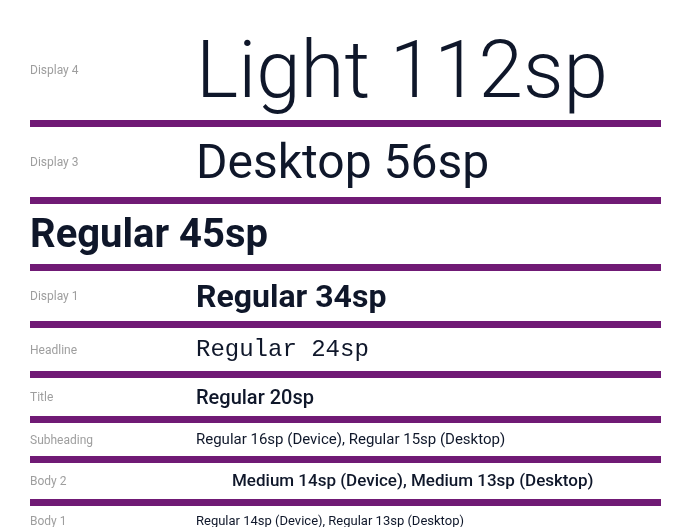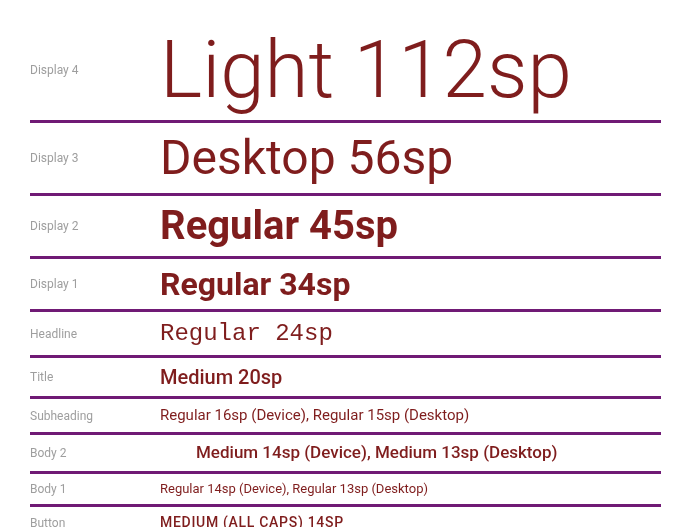--- a/index.html
+++ b/index.html
@@ -18,36 +18,37 @@
 
     .container {
       padding: 20px 30px;
       width: 100%;
     }
 
     .type-row {
       display: flex;
       align-items: flex-start;
       padding: 6px 0;
-      border-bottom: 3px solid #701a75;
+      border-bottom: 7px solid #701a75;
+      gap: 36px;
     }
 
     .type-label {
       width: 130px;
       min-width: 130px;
       color: #9e9e9e;
       font-size: 12px;
       padding-right: 20px;
       text-align: left;
       align-self: center;
     }
 
     .type-sample {
       flex: 1;
-      color: #7f1d1d;
+      color: #0f172a;
     }
 
     .display4 {
       font-size: 80px;
       font-weight: 300;
       line-height: 1.1;
     }
 
     .display3 {
       font-size: 48px;
@@ -120,34 +121,33 @@
 
 <div class="type-row">
       <div class="type-label">Display 4</div>
       <div class="type-sample display4">Light 112sp</div>
     </div>
     <div class="type-row">
       <div class="type-label">Display 3</div>
       <div class="type-sample display3">Desktop 56sp</div>
     </div>
     <div class="type-row">
-      <div class="type-label">Display 2</div>
       <div class="type-sample display2">Regular 45sp</div>
     </div>
     <div class="type-row">
       <div class="type-label">Display 1</div>
       <div class="type-sample display1">Regular 34sp</div>
     </div>
     <div class="type-row">
       <div class="type-label">Headline</div>
       <div class="type-sample headline">Regular 24sp</div>
     </div>
     <div class="type-row">
       <div class="type-label">Title</div>
-      <div class="type-sample title">Medium 20sp</div>
+      <div class="type-sample title">Regular 20sp</div>
     </div>
     <div class="type-row">
       <div class="type-label">Subheading</div>
       <div class="type-sample subheading">Regular 16sp (Device), Regular 15sp (Desktop)</div>
     </div>
     <div class="type-row">
       <div class="type-label">Body 2</div>
       <div class="type-sample body2">Medium 14sp (Device), Medium 13sp (Desktop)</div>
     </div>
     <div class="type-row">

